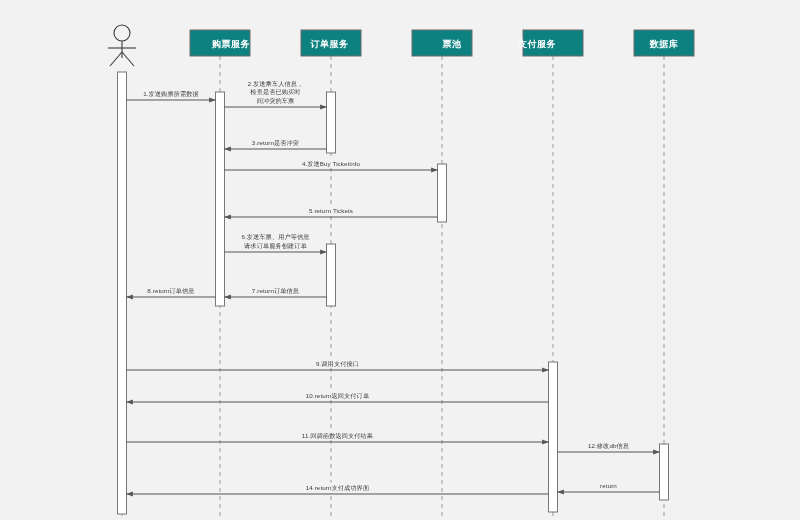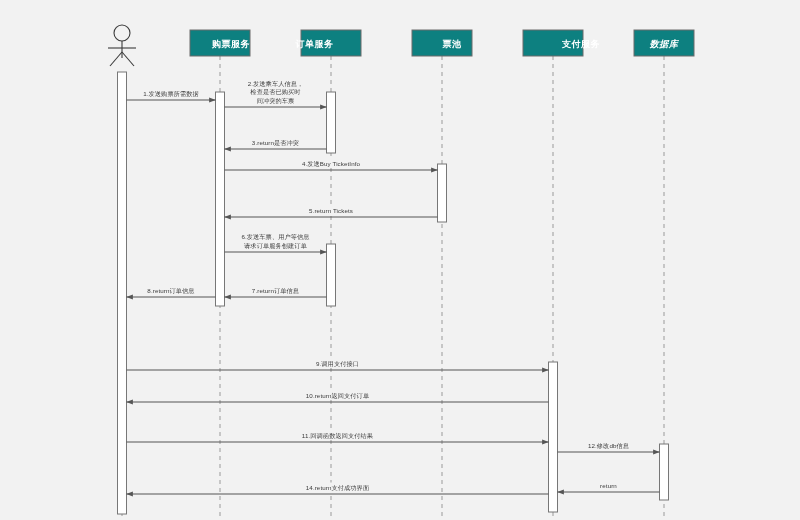--- a/index.html
+++ b/index.html
@@ -104,24 +104,24 @@
         <line x1="557.5" y1="452" x2="659.5" y2="452" stroke="#555555" stroke-width="1" marker-end="url(#arrow-right)"></line>
         <rect x="590.5" y="480.5" width="36" height="9.5" fill="#f2f2f2"></rect>
         <line x1="659.5" y1="492" x2="557.5" y2="492" stroke="#555555" stroke-width="1" marker-end="url(#arrow-left)"></line>
         <rect x="292.5" y="482.5" width="90" height="9.5" fill="#f2f2f2"></rect>
         <line x1="548.5" y1="494" x2="126.5" y2="494" stroke="#555555" stroke-width="1" marker-end="url(#arrow-left)"></line>
       </g>
   </svg>
 
   <div id="labels">
       <div class="plabel" style="left: 190px; top: 38px; width: 60px; text-align: right;">购票服务</div>
-      <div class="plabel" style="left: 286px; top: 38px; width: 57px; font-family: Liberation Serif, serif;">订单服务</div>
+      <div class="plabel" style="left: 301px; top: 38px; width: 57px; font-family: Liberation Serif, serif;">订单服务</div>
       <div class="plabel" style="left: 412px; top: 38px; width: 80px;">票池</div>
-      <div class="plabel" style="left: 507px; top: 38px; width: 60px; margin-left: 44px;">支付服务</div>
-      <div class="plabel" style="left: 634px; top: 38px; width: 60px; font-style: italic;">数据库</div>
+      <div class="plabel" style="left: 507px; top: 38px; width: 60px;">支付服务</div>
+      <div class="plabel" style="left: 634px; top: 38px; width: 60px;">数据库</div>
     </div>
   <div id="msglabels">
       <div class="msg" style="left: 111px; top: 89.5px; width: 120px;">1.发送购票所需数据</div>
       <div class="msg" style="left: 215.5px; top: 79.5px; width: 120px;">2.发送乘车人信息，
 检查是否已购买时
 间冲突的车票</div>
       <div class="msg" style="left: 215.5px; top: 138.5px; width: 120px;">3.return是否冲突</div>
       <div class="msg" style="left: 271px; top: 159.5px; width: 120px;">4.发送Buy TicketInfo</div>
       <div class="msg" style="left: 271px; top: 206.5px; width: 120px;">5.return Tickets</div>
       <div class="msg" style="left: 215.5px; top: 233px; width: 120px;">6.发送车票、用户等信息

